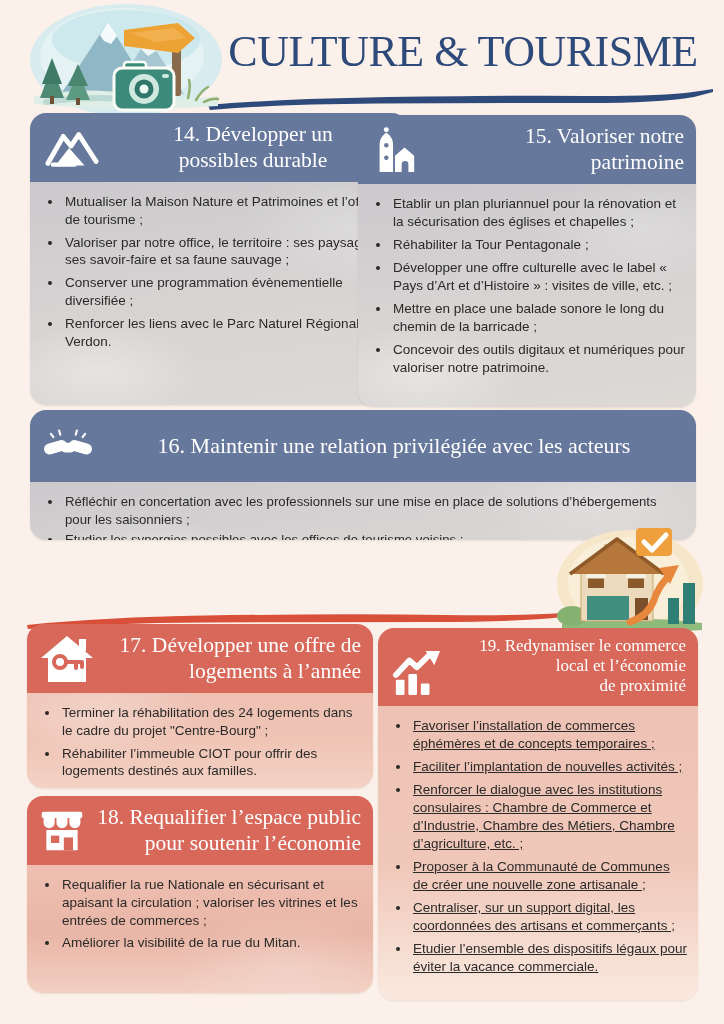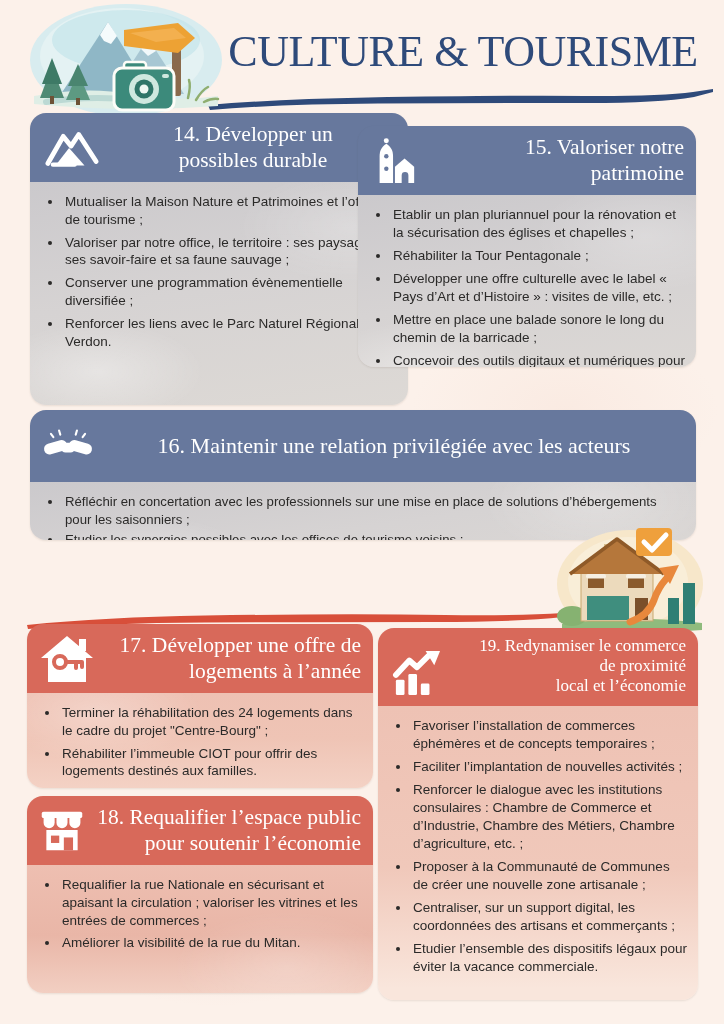--- a/index.html
+++ b/index.html
@@ -44,28 +44,28 @@
   }
   .red .card-body{
     background:
       radial-gradient(150px 70px at 20% 20%, rgba(255,255,255,.28), transparent 70%),
       linear-gradient(180deg,#eec1b3 0%,#efc4b5 45%,#f4d3c6 100%);
   }
   #card18 .card-body{background:
       radial-gradient(160px 80px at 75% 80%, rgba(255,255,255,.2), transparent 70%),
       linear-gradient(180deg,#eebfb1 0%,#e9b6a7 55%,#f2cfc2 100%);}
   #card19 .card-body{background:
-      linear-gradient(180deg,#eec2b4 0%,#f0c8ba 55%,#f9e6dc 96%);}
+      linear-gradient(180deg,#eec2b4 0%,#f0c8ba 55%,#f9e6dc 96%); text-decoration: underline;}
 
   ul.bullets{margin:0;padding-left:19px;}
   ul.bullets li{font-size:13.5px;line-height:1.33;margin-bottom:5px;padding-left:2px;color:#2b2a29;}
   #card16 ul.bullets li{font-size:13.2px;margin-bottom:3px;}
 
   #card14{left:30px;top:113px;width:378px;height:292px;}
-  #card15{left:358px;top:126px;width:338px;height:241px;}
+  #card15{left:358px;top:115px;width:338px;height:292px;}
   #card16{left:30px;top:410px;width:666px;height:130px;}
   #card16 .card-head{padding:18px 12px;}
   #card16 .head-title{font-size:22px;}
   #card17{left:27px;top:624px;width:346px;height:164px;}
   #card18{left:27px;top:796px;width:346px;height:197px;}
   #card19{left:378px;top:628px;width:320px;height:372px;}
   #card19 .card-head{display:block;position:relative;padding:8px 12px 10px;}
   #card19 .head-title{font-size:17px;line-height:1.18;}
   #card19 .head-icon{position:absolute;left:12px;bottom:9px;}
 </style>
@@ -287,22 +287,22 @@
             <rect x="6" y="32" width="9" height="16" rx="1.5"></rect>
             <rect x="19" y="26" width="9" height="22" rx="1.5"></rect>
             <rect x="32" y="36" width="9" height="12" rx="1.5"></rect>
           </g>
           <path d="M6 27 L20 12 L28 19 L40 7" stroke="#fff" stroke-width="6" fill="none" stroke-linecap="round" stroke-linejoin="round"></path>
           <path d="M37 2 L52 2 L46 17 Z" fill="#fff"></path>
         </svg>
       </span>
       <div class="head-title align-right">
         <span class="tl">19. Redynamiser le commerce</span>
+        <span class="tl">local et l’économie</span>
         <span class="tl">de proximité</span>
-        <span class="tl">local et l’économie</span>
       </div>
     </div>
     <div class="card-body">
       <ul class="bullets">
         <li>Favoriser l’installation de commerces éphémères et de concepts temporaires ;</li>
         <li>Faciliter l’implantation de nouvelles activités ;</li>
         <li>Renforcer le dialogue avec les institutions consulaires : Chambre de Commerce et d’Industrie, Chambre des Métiers, Chambre d’agriculture, etc. ;</li>
         <li>Proposer à la Communauté de Communes de créer une nouvelle zone artisanale ;</li>
         <li>Centraliser, sur un support digital, les coordonnées des artisans et commerçants ;</li>
         <li>Etudier l’ensemble des dispositifs légaux pour éviter la vacance commerciale.</li>

